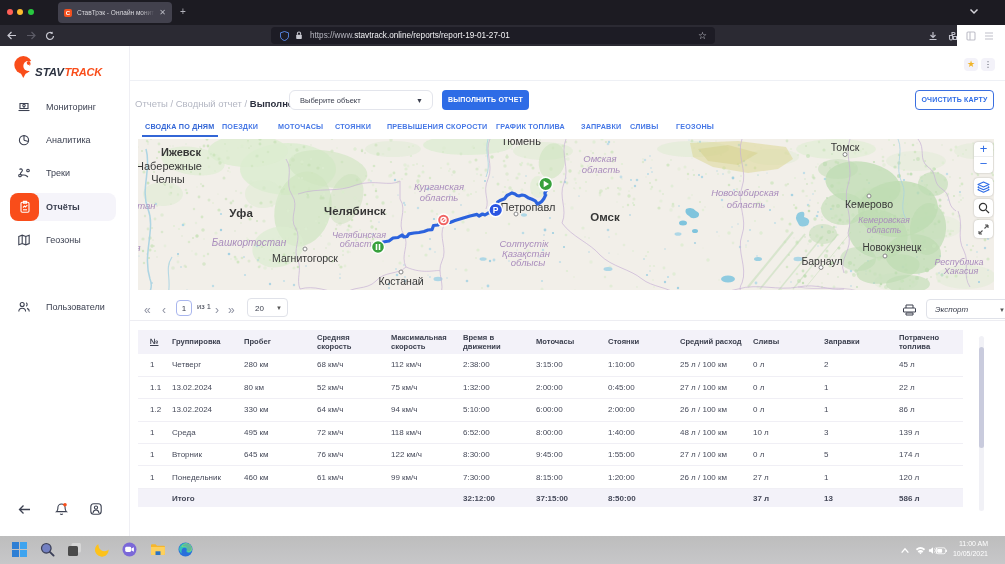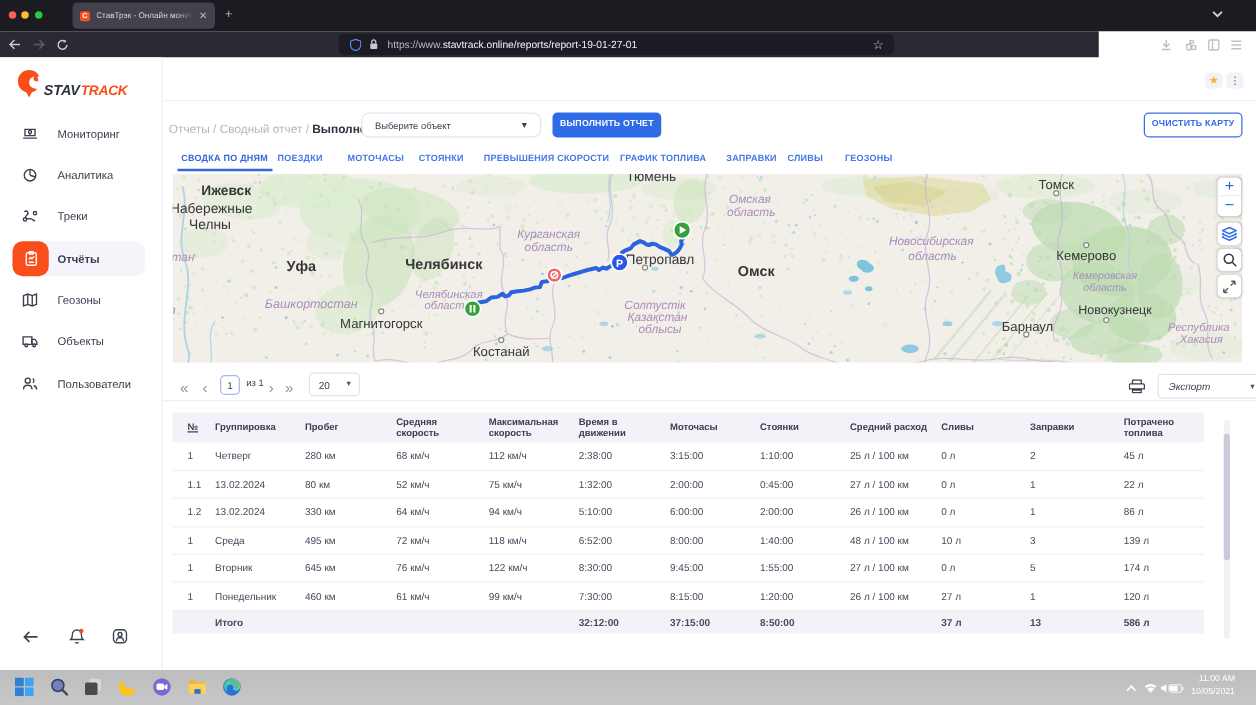--- a/index.html
+++ b/index.html
@@ -10,21 +10,21 @@
   
   #tabstrip { left:0; top:0; width:1005px; height:25px; background:#1c1b22; }
   .light { width:6px; height:6px; border-radius:50%; top:8.5px; }
   #tab { left:58px; top:2px; width:114px; height:21px; background:#42414d; border-radius:4px; display:flex; align-items:center; padding:0 6px; }
   #tab .fav { width:8px; height:8px; background:#f4511e; border-radius:2px; color:#fff; font-size:6px; font-weight:bold; text-align:center; line-height:8px; flex:0 0 auto;}
   #tab .ttl { color:#d8d8dd; font-size:6.5px; margin-left:5px; white-space:nowrap; overflow:hidden; flex:1;
       -webkit-mask-image:linear-gradient(90deg,#000 80%,transparent 97%); }
   #tab .x { color:#b9b9c2; font-size:8px; margin-left:2px; flex:0 0 auto;}
   #newtab { left:180px; top:6px; color:#b4b4bc; font-size:10px; }
 
-  #navbar { left:0; top:25px; width:879px; height:21px; background:#2b2a33; }
+  #navbar { left:0; top:25px; width:957px; height:21px; background:#2b2a33; }
   #urlbar { left:271px; top:2px; width:444px; height:17px; background:#1d1c25; border-radius:4px; display:flex; align-items:center; color:#b7b7c0; font-size:8.2px; }
   #urlbar .u2 { color:#f2f2f5; }
 
   
   #app { left:0; top:46px; width:1005px; height:490px; background:#fff; }
 
   
   #side { left:0; top:0; width:130px; height:490px; background:#fff; border-right:1px solid #efeff4; }
   .navitem { left:0; width:130px; height:28px; }
   .navitem .lbl { position:absolute; left:46px; top:9px; font-size:9px; color:#3c4151; }
@@ -167,29 +167,20 @@
           <path d="M5.5 1.4h3v1.8h-3z"></path>
           <path d="M5 7.5l1.5-1.5 1 1 1.8-1.8"></path>
           <path d="M5 9.8h4"></path>
       </svg>
       </div>
     <div class="abs navitem" style="top:180px;">
         <span class="lbl">Геозоны</span>
       <svg width="14" height="14" viewBox="0 0 14 14" fill="none" stroke="#3c4151" stroke-width="1.1">
         <path d="M1.8 3.5l3.4-1.3 3.6 1.3 3.4-1.3v8.3l-3.4 1.3-3.6-1.3-3.4 1.3z"></path>
           <path d="M5.2 2.2v8.3M8.8 3.5v8.3"></path>
-      </svg>
-      </div>
-    <div class="abs navitem" style="top:213px;">
-        <span class="lbl">Объекты</span>
-      <svg width="14" height="14" viewBox="0 0 14 14" fill="none" stroke="#3c4151" stroke-width="1.1">
-        <path d="M1.5 3.5h7v6h-7z"></path>
-          <path d="M8.5 5.5h2.5l1.5 2v2h-4z"></path>
-          <circle cx="4" cy="10.3" r="1.1"></circle>
-          <circle cx="10.3" cy="10.3" r="1.1"></circle>
       </svg>
       </div>
     <div class="abs navitem" style="top:247px;">
         <span class="lbl">Пользователи</span>
       <svg width="14" height="14" viewBox="0 0 14 14" fill="none" stroke="#3c4151" stroke-width="1.1">
         <circle cx="5.2" cy="4.5" r="2"></circle>
           <path d="M1.8 11.5c0-2 1.5-3.3 3.4-3.3s3.4 1.3 3.4 3.3"></path>
           <path d="M9.2 2.8a2 2 0 0 1 0 3.4"></path>
           <path d="M10 8.4c1.4.4 2.3 1.6 2.3 3.1"></path>
       </svg>

